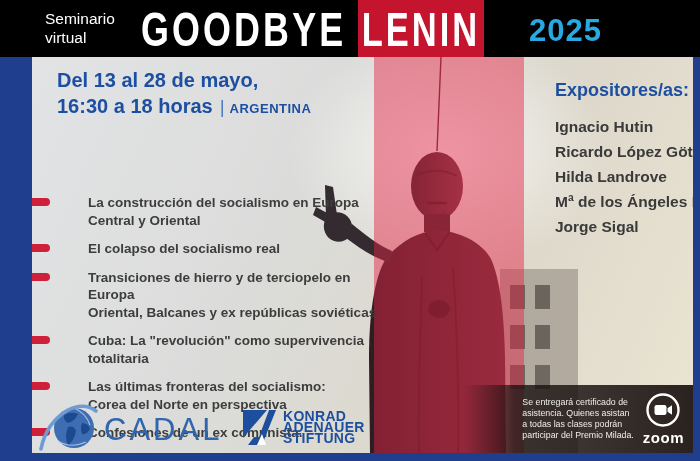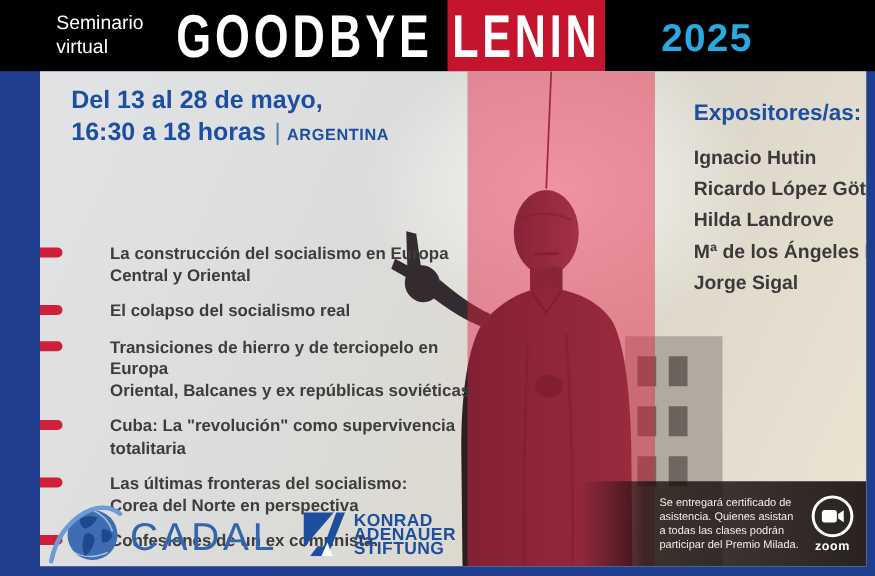--- a/index.html
+++ b/index.html
@@ -39,21 +39,21 @@
   .speakers-heading{color:#1c4fa1;font-weight:700;font-size:18px;}
   .speaker-names{margin-top:13px;color:#3a3a3a;font-weight:700;font-size:15.5px;line-height:25px;
                  white-space:nowrap;}
   
   .cert-overlay{position:absolute;left:432px;top:328px;width:229px;height:68px;z-index:3;
       background:linear-gradient(90deg,rgba(30,20,18,0) 0%,rgba(26,17,15,.78) 22%,rgba(20,13,12,.9) 100%);
       display:flex;align-items:center;justify-content:flex-end;gap:9px;padding-right:9px;box-sizing:border-box;}
   .cert-text{color:#f1eeea;font-size:8.8px;font-weight:500;line-height:11px;text-align:left;
              white-space:pre-line;}
   .zoom-badge{display:flex;flex-direction:column;align-items:center;gap:1px;}
-  .zoom-label{color:#fff;font-size:10px;font-weight:700;letter-spacing:.5px;}
+  .zoom-label{color:#fff;font-size:15px;font-weight:700;letter-spacing:.5px;}
   
   .cadal-logo{position:absolute;left:6px;top:344px;z-index:2;display:flex;align-items:center;}
   .cadal-text{color:#2f66ad;font-size:31px;font-weight:400;letter-spacing:3px;margin-left:4px;
               margin-top:6px;}
   .kas-logo{position:absolute;left:210px;top:352px;z-index:2;display:flex;align-items:flex-start;}
   .kas-text{margin-left:7px;margin-top:2px;color:#1d4f9e;font-size:14px;line-height:11px;
             font-weight:700;letter-spacing:.3px;white-space:pre-line;}
 </style>
 </head>
 <body>

